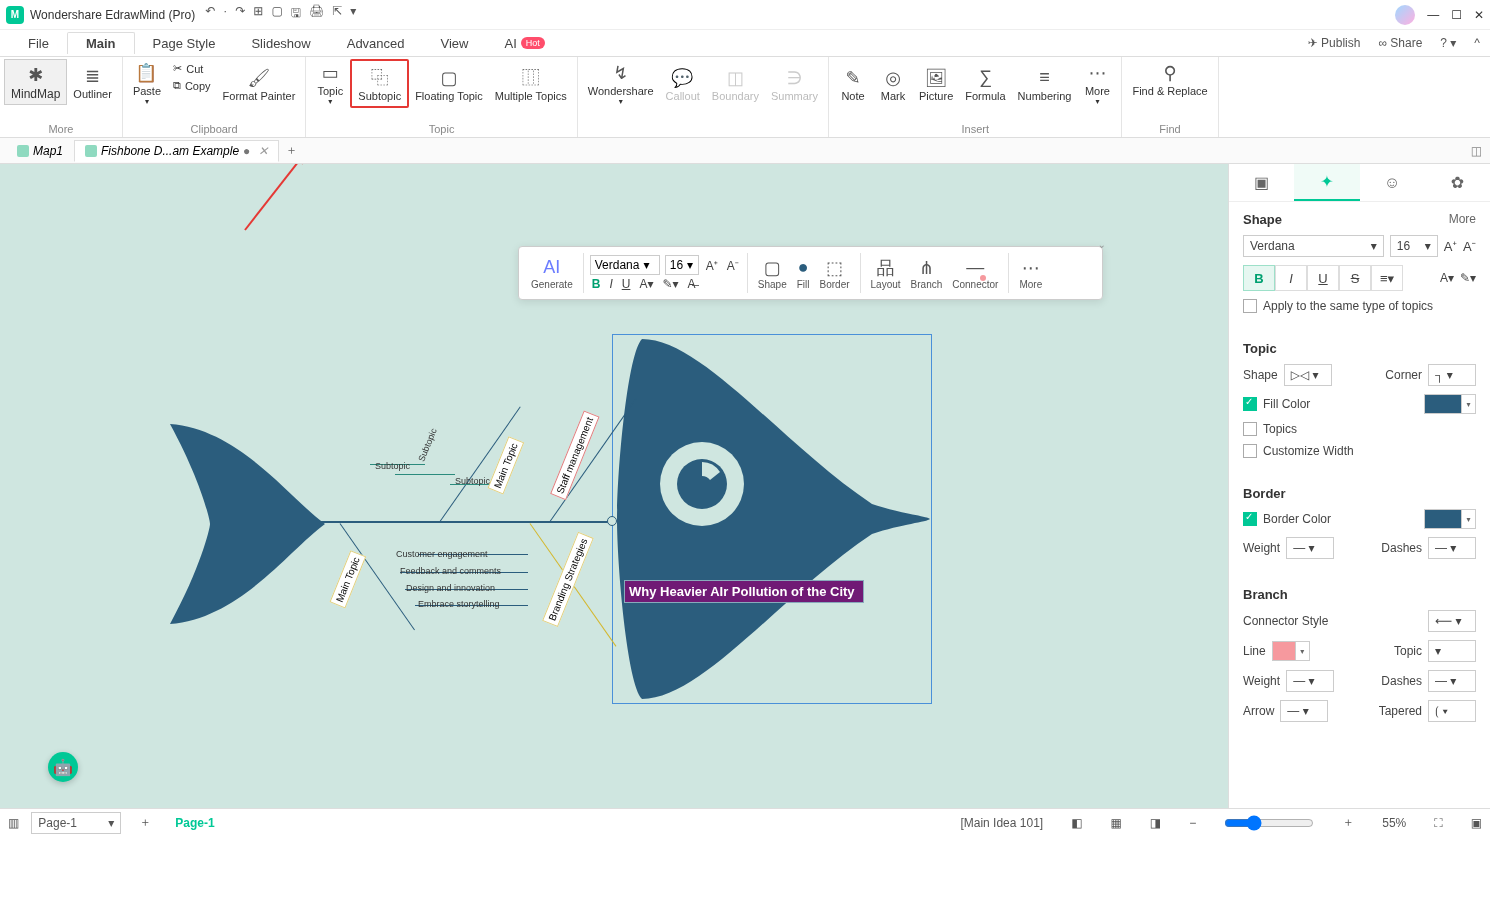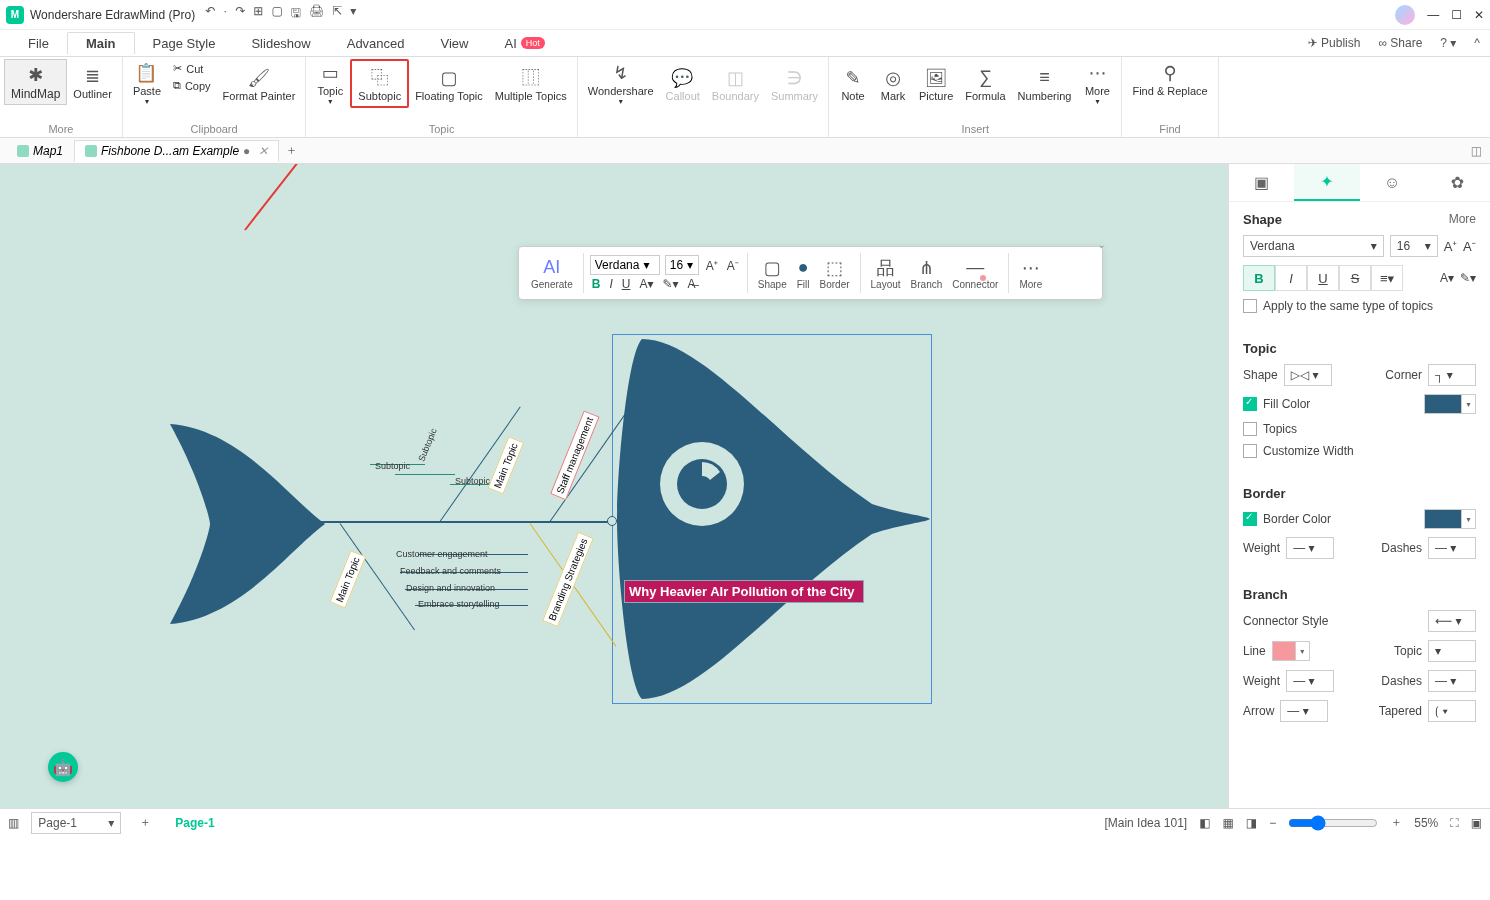--- a/index.html
+++ b/index.html
@@ -55,37 +55,37 @@
 .chk.on{ background:#00c896;border-color:#00c896;}
 .chk.on::after{content:"✓";color:#fff;font-size:10px;position:absolute;left:1px;top:-2px;}
 .swatch{ width:52px;height:20px;border:1px solid #ccc;display:flex;}
 .swatch .c{flex:1;}
 .swatch .dd{width:14px;border-left:1px solid #ccc;display:flex;align-items:center;justify-content:center;font-size:8px;color:#666;}
 .resetbtn{ width:100%;padding:6px;border:1px solid #ddd;background:#fff;font-size:12px;text-align:center;cursor:pointer;border-radius:2px;}
 .statusbar{ height:28px;border-top:1px solid #ddd;display:flex;align-items:center;font-size:12px;color:#555;padding:0 8px;}
 .statusbar .pages{ display:flex;align-items:center;gap:12px;}
 .statusbar .pages .pg{ padding:2px 6px;cursor:pointer;}
 .statusbar .pages .pg.active{color:#00c896;font-weight:600;}
-.statusbar .right{margin-left:auto;display:flex;align-items:center;gap:12px;}
+.statusbar .right{margin-left:auto;display:flex;align-items:center;gap:28px;}
 .float-toolbar{ position:absolute; left:518px; top:82px; width:585px; height:54px; background:#fff; border:1px solid #ccc; border-radius:4px; box-shadow:0 2px 8px rgba(0,0,0,.1); display:flex; align-items:center; padding:4px 8px; gap:2px;}
 .ft-col{ display:flex;flex-direction:column;align-items:center;font-size:10px;color:#555;padding:0 4px;cursor:pointer;}
 .ft-col .ic{font-size:18px;height:22px;display:flex;align-items:center;}
 .ft-sel{ border:1px solid #ccc;padding:2px 4px;font-size:12px;display:flex;align-items:center;gap:4px;}
 .ft-row{display:flex;gap:5px;align-items:center;}
 .ft-stack{display:flex;flex-direction:column;gap:2px;}
 .ft-sm{font-size:12px;padding:0 2px;cursor:pointer;color:#444;}
 .ft-sm.b{font-weight:bold;color:#00a070;}
 .ft-close{position:absolute;right:-4px;top:-8px;font-size:10px;color:#999;}
 .sep{width:1px;height:40px;background:#e0e0e0;margin:0 4px;}
 
 .fish-head{ position:absolute;left:612px;top:170px;width:320px;height:370px;}
 .fish-tail{ position:absolute;left:150px;top:255px;width:180px;height:210px;}
 .spine{ position:absolute;left:305px;top:357px;width:310px;height:2px;background:#2b5d7d;}
 .node-sel{ position:absolute;left:612px;top:170px;width:320px;height:370px;border:1px solid #4a90d9;}
-.main-text{ position:absolute;left:624px;top:416px;width:240px;background:#be185d;color:#fff;font-size:13px;font-weight:bold;padding:3px 4px;border:1px solid #8ab;}
+.main-text{ position:absolute;left:624px;top:416px;width:240px;background:#701a75;color:#fff;font-size:13px;font-weight:bold;padding:3px 4px;border:1px solid #8ab;}
 .branch-lbl{ position:absolute;background:#fff;border:1px solid #e0d080;font-size:10px;padding:2px 3px;transform-origin:center;}
 .sub-lbl{ position:absolute;font-size:9px;color:#333;}
 .bone{position:absolute;background:#2b5d7d;height:1px;transform-origin:left center;}
 .arrow-red{position:absolute;left:245px;top:65px;width:100px;height:2px;background:#e53935;transform:rotate(-52deg);transform-origin:left center;}
 .arrow-red::after{content:"";position:absolute;right:-2px;top:-4px;border:5px solid transparent;border-left:10px solid #e53935;}
 .chatbot{position:absolute;left:48px;bottom:26px;width:30px;height:30px;border-radius:50%;background:#00c896;display:flex;align-items:center;justify-content:center;color:#fff;box-shadow:0 2px 6px rgba(0,0,0,.2);}
 .sel-handle{position:absolute;width:6px;height:6px;background:#fff;border:1px solid #4a90d9;}
 svg{display:block;}
 </style>
 </head>

